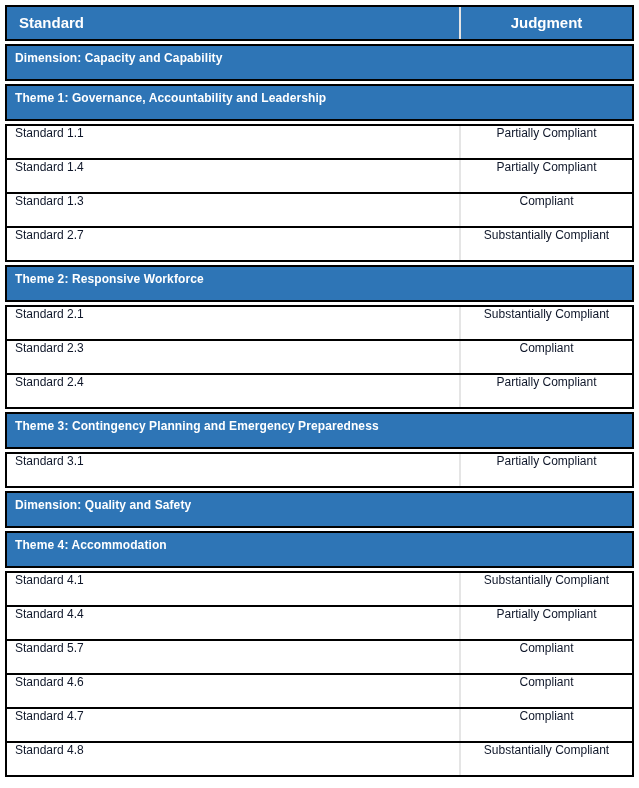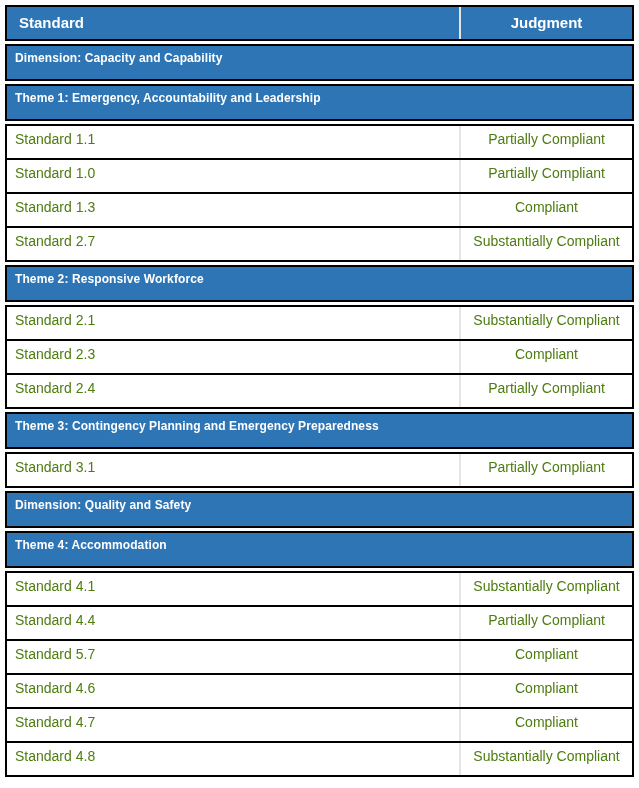--- a/index.html
+++ b/index.html
@@ -63,50 +63,49 @@
     display: block;
     letter-spacing: 0.1px;
   }
   .data-row {
     height: 36px;
   }
   .data-row.stack {
     margin-top: -2px;
   }
   .data-cell {
-    font-size: 14px;
-    color: #4d7c0f;
-    padding-top: 5px;
+    font-size: 12px;
+    color: #0f172a;
     box-sizing: border-box;
   }
   .data-row .col1 {
     padding-left: 8px;
   }
 </style>
 </head>
 <body>
 
 <div class="tbl">
   <div class="row header-row">
     <div class="header-cell col1">Standard</div>
     <div class="header-cell col2">Judgment</div>
   </div>
   <div id="rows-container">
       <div class="row section-row">
         <span class="section-label">Dimension: Capacity and Capability</span>
       </div>
       <div class="row section-row">
-        <span class="section-label">Theme 1: Emergency, Accountability and Leadership</span>
+        <span class="section-label">Theme 1: Governance, Accountability and Leadership</span>
       </div>
       <div class="row data-row">
         <div class="data-cell col1">Standard 1.1</div>
         <div class="data-cell col2">Partially Compliant</div>
       </div>
       <div class="row data-row stack">
-        <div class="data-cell col1">Standard 1.0</div>
+        <div class="data-cell col1">Standard 1.4</div>
         <div class="data-cell col2">Partially Compliant</div>
       </div>
       <div class="row data-row stack">
         <div class="data-cell col1">Standard 1.3</div>
         <div class="data-cell col2">Compliant</div>
       </div>
       <div class="row data-row stack">
         <div class="data-cell col1">Standard 2.7</div>
         <div class="data-cell col2">Substantially Compliant</div>
       </div>

